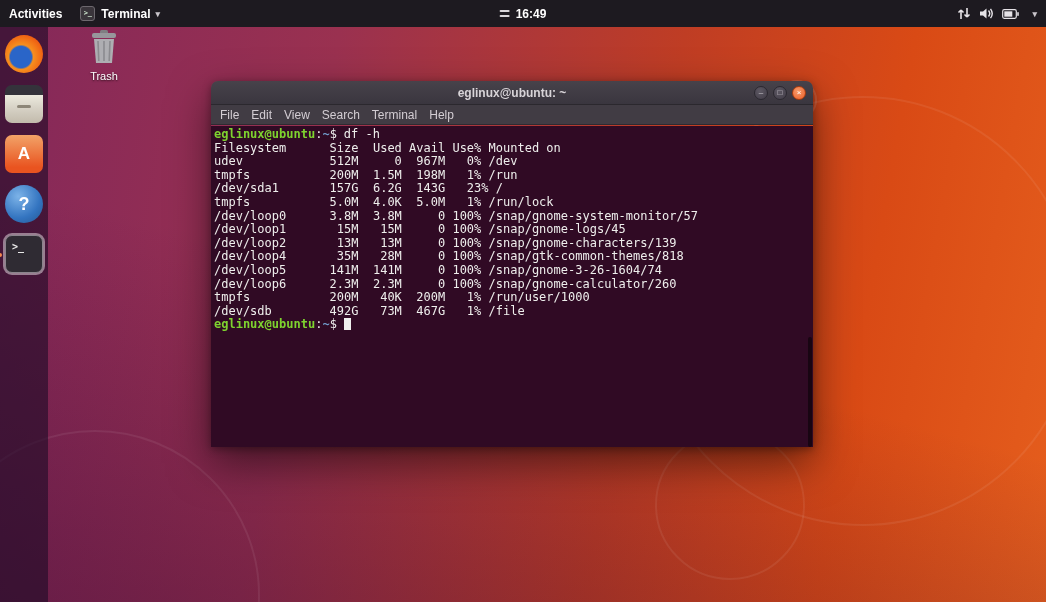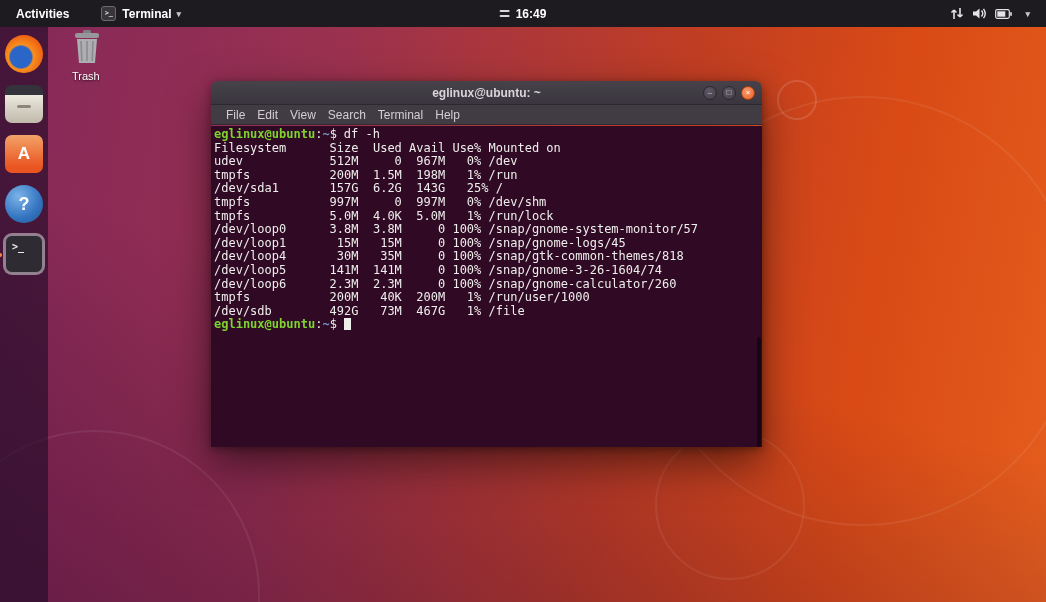--- a/index.html
+++ b/index.html
@@ -14,21 +14,21 @@
   }
   .shape { position:absolute; border:2px solid rgba(255,255,255,0.07); border-radius:50%; }
   .shape.c1 { left:777px; top:80px;  width:40px;  height:40px; border-color:rgba(255,255,255,0.13); }
   .shape.c2 { left:648px; top:96px;  width:430px; height:430px; }
   .shape.c3 { left:-70px; top:430px; width:330px; height:330px; }
   .shape.c4 { left:655px; top:430px; width:150px; height:150px; }
 
   
   .topbar { position:absolute; top:0; left:0; right:0; height:27px; background:#1d1a20;
     color:#ffffff; display:flex; align-items:center; font-size:12px; font-weight:bold; z-index:50; }
-  .tb-item { height:27px; display:flex; align-items:center; padding:0 16px; cursor:default; }
+  .tb-item { height:27px; display:flex; align-items:center; padding:0 9px; cursor:default; }
   .tb-appicon { width:15px; height:15px; background:#3a353b; border:1px solid #6d686e; border-radius:3px;
     margin-right:6px; color:#cfe8cf; font-family:"DejaVu Sans Mono", monospace; font-size:7px;
     font-weight:bold; line-height:13px; text-align:center; }
   .caret { font-size:9px; color:#c9c5cb; margin-left:5px; }
   .tb-center { position:absolute; left:50%; transform:translateX(-50%); }
   .clock-ico { display:inline-block; width:10px; height:10px; margin-right:6px; position:relative; }
   .clock-ico::before, .clock-ico::after { content:""; position:absolute; left:0; right:0; height:2px;
     background:#d9d6da; border-radius:1px; }
   .clock-ico::before { top:1px; } .clock-ico::after { top:6px; }
   .tb-right { position:absolute; right:0; gap:8px; }
@@ -51,35 +51,35 @@
   .dock-item.help { border-radius:50%; background:radial-gradient(circle at 35% 30%, #7cb3e8 0%, #3374c0 60%, #245691 100%); }
   .dock-item.help .glyph { color:#fff; font-weight:bold; font-size:18px; }
   .dock-item.terminal { background:#2f2b33; border:1px solid #8a858c; border-radius:7px; }
   .dock-item.terminal .glyph { color:#e8e8e8; font-family:"DejaVu Sans Mono", monospace;
     font-size:10px; font-weight:bold; position:absolute; top:5px; left:6px; }
   .dock-item.active { box-shadow:0 0 0 2px rgba(255,255,255,0.45); background-color:#2f2b33; }
   .dock-item.active::before { content:""; position:absolute; left:-8px; top:17px; width:4px; height:4px;
     border-radius:50%; background:#f4874e; }
 
   
-  .trash { position:absolute; left:72px; top:30px; width:46px; text-align:left; z-index:10; cursor:pointer; }
+  .trash { position:absolute; left:81px; top:30px; width:46px; text-align:center; z-index:10; cursor:pointer; }
   .trash-label { color:#ffffff; font-size:11px; margin-top:2px; text-shadow:0 1px 2px rgba(0,0,0,0.7); }
 
   
-  .window { position:absolute; left:211px; top:81px; width:551px; height:366px; z-index:30;
+  .window { position:absolute; left:211px; top:81px; width:602px; height:366px; z-index:30;
     border-radius:7px 7px 0 0; box-shadow:0 16px 42px rgba(0,0,0,0.5), 0 2px 8px rgba(0,0,0,0.35); }
   .titlebar { height:24px; background:linear-gradient(#47424a, #3a363f); border-radius:7px 7px 0 0;
     border-bottom:1px solid #2b282e; position:relative; display:flex; align-items:center; justify-content:center; }
   .title { color:#d8d4d8; font-size:12px; font-weight:bold; }
   .winbtns { position:absolute; right:7px; top:0; bottom:0; display:flex; align-items:center; gap:5px; }
   .wbtn { width:14px; height:14px; border-radius:50%; background:radial-gradient(circle at 40% 35%, #5d5863, #403b46);
     border:1px solid #2b2830; color:#cfcbd1; font-size:8px; line-height:12px; text-align:center; cursor:pointer; }
   .wbtn.close { background:radial-gradient(circle at 40% 35%, #f79b6b, #ee5f28); border-color:#a83c10; color:#fff; }
   .menubar { height:20px; background:#413c44; border-bottom:1px solid #2e2a31; display:flex;
-    align-items:center; padding-left:9px; }
+    align-items:center; padding-left:3px; }
   .menu-item { color:#d3cdd3; font-size:12px; padding:0 6px; cursor:pointer; }
   .termbody { position:absolute; top:45px; left:0; right:0; bottom:0; background:#300a24;
     font-family:"DejaVu Sans Mono", monospace; font-size:12px; line-height:13.6px; color:#eeeeec;
     padding:2px 0 0 3px; cursor:text; overflow:hidden; }
   .tline { white-space:pre; }
   .pgreen { color:#7ed32f; font-weight:bold; }
   .pblue  { color:#729fcf; font-weight:bold; }
   .cmd { padding-left:7px; }
   .cursor { display:inline-block; width:7px; height:12px; background:#eeeeec; margin-left:7px;
     vertical-align:-2px; }
@@ -167,26 +167,26 @@
         <span class="menu-item">Search</span>
         <span class="menu-item">Terminal</span>
         <span class="menu-item">Help</span>
       </div>
     <div class="termbody">
       <div class="tline"><span class="pgreen">eglinux@ubuntu</span><span>:</span><span class="pblue">~</span><span>$</span><span class="cmd">df -h</span></div>
       <div id="term-output">
           <div class="tline">Filesystem      Size  Used Avail Use% Mounted on</div>
           <div class="tline">udev            512M     0  967M   0% /dev</div>
           <div class="tline">tmpfs           200M  1.5M  198M   1% /run</div>
-          <div class="tline">/dev/sda1       157G  6.2G  143G   25% /</div>
-          <div class="tline">tmpfs           997M     0  997M   0% /dev/shm</div>
+          <div class="tline">/dev/sda1       157G  6.2G  143G   23% /</div>
           <div class="tline">tmpfs           5.0M  4.0K  5.0M   1% /run/lock</div>
           <div class="tline">/dev/loop0      3.8M  3.8M     0 100% /snap/gnome-system-monitor/57</div>
           <div class="tline">/dev/loop1       15M   15M     0 100% /snap/gnome-logs/45</div>
-          <div class="tline">/dev/loop4       30M   35M     0 100% /snap/gtk-common-themes/818</div>
+          <div class="tline">/dev/loop2       13M   13M     0 100% /snap/gnome-characters/139</div>
+          <div class="tline">/dev/loop4       35M   28M     0 100% /snap/gtk-common-themes/818</div>
           <div class="tline">/dev/loop5      141M  141M     0 100% /snap/gnome-3-26-1604/74</div>
           <div class="tline">/dev/loop6      2.3M  2.3M     0 100% /snap/gnome-calculator/260</div>
           <div class="tline">tmpfs           200M   40K  200M   1% /run/user/1000</div>
           <div class="tline">/dev/sdb        492G   73M  467G   1% /file</div>
         </div>
       <div class="tline"><span class="pgreen">eglinux@ubuntu</span><span>:</span><span class="pblue">~</span><span>$</span><span class="cursor"></span></div>
       <div class="term-scrollbar"></div>
     </div>
   </div>
 </div>

